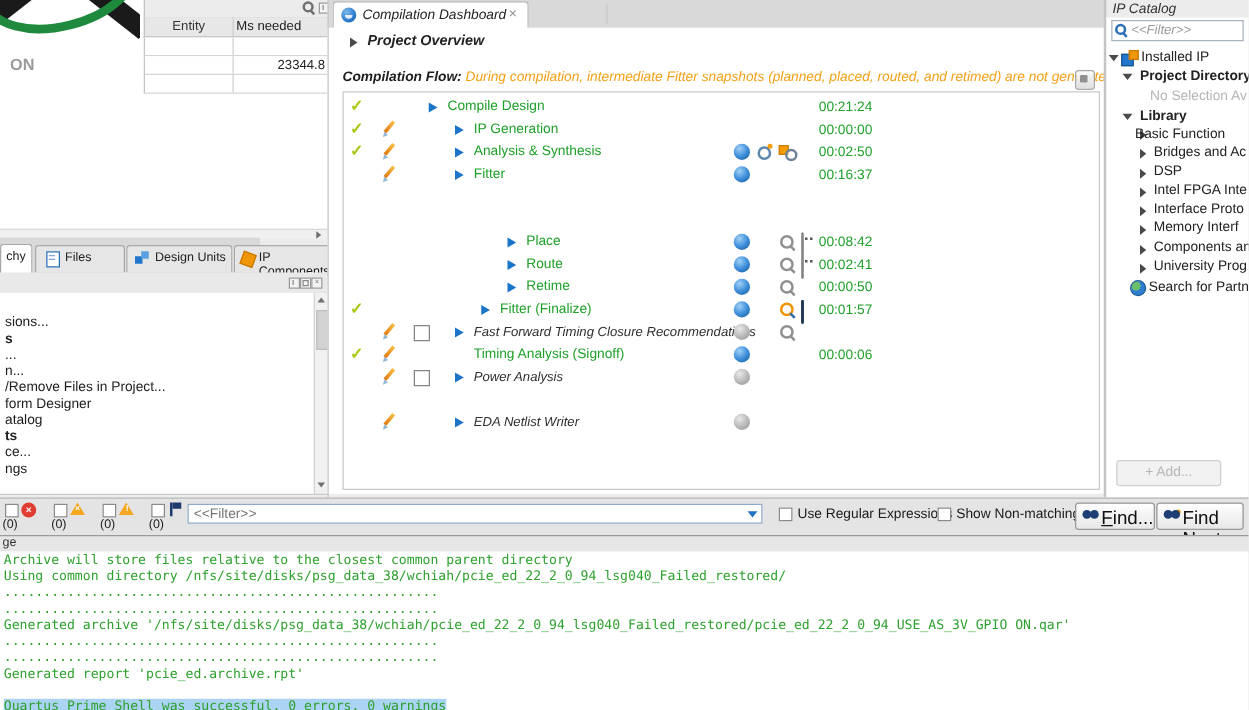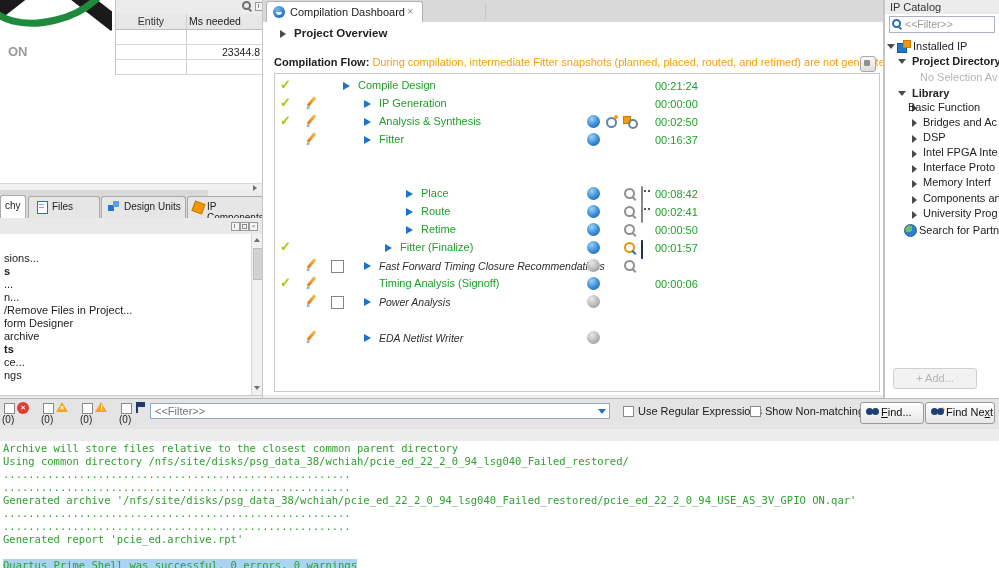--- a/index.html
+++ b/index.html
@@ -1,19 +1,19 @@
 <!DOCTYPE html>
 <html><head>
 <meta charset="utf-8">
 <style>
   html,body{margin:0;padding:0;}
   body{font-family:"Liberation Sans",sans-serif;background:#ececec;}
   #app{position:relative;width:999px;height:568px;overflow:hidden;background:#ececec;}
   .abs{position:absolute;}
-  .nw{white-space:nowrap;}
+  .nw{white-space:nowrap;font-style:italic;}
 
   
   #topleft{left:0;top:0;width:262px;height:190px;background:#fff;}
   #onlbl{left:8px;top:44px;color:#9b9b9b;font-size:13px;font-weight:bold;}
   #tlstrip{left:115px;top:0;width:147px;height:14px;background:#ececec;border-left:1px solid #c4c4c4;border-bottom:1px solid #cfcfcf;}
   .miniq{position:absolute;width:11px;height:11px;}
   .miniq::before{content:"";position:absolute;left:0;top:0;width:5px;height:5px;border:2px solid #6f6f6f;border-radius:50%;}
   .miniq::after{content:"";position:absolute;left:7px;top:7px;width:2px;height:4px;background:#6f6f6f;transform:rotate(-45deg);}
   .wbtn{position:absolute;width:7px;height:7px;border:1px solid #9a9a9a;background:#f4f4f4;}
   .wbtn i{position:absolute;left:1px;top:1px;width:3px;height:3px;border:1px solid #8a8a8a;}
@@ -130,21 +130,21 @@
   .tria::before{content:"";position:absolute;left:0;top:1px;border-left:6.5px solid transparent;border-right:6.5px solid transparent;border-bottom:10px solid #f4a71f;}
   .tria::after{position:absolute;left:4.5px;top:2.5px;color:#fff;font-size:7px;font-weight:bold;}
   .tria.x::after{content:"\00d7";left:4px;}
   .tria.ex::after{content:"!";left:5.5px;}
   .flagic{position:absolute;top:3px;width:12px;height:12px;}
   .flagic::before{content:"";position:absolute;left:2px;top:0;width:2px;height:11px;background:#1d3a6e;}
   .flagic::after{content:"";position:absolute;left:4px;top:0;width:7px;height:5px;background:#1d3a6e;}
   #msgfilter{left:150px;top:4px;width:460px;height:16px;background:#fff;border:1px solid #8fa8c8;font-size:11px;color:#444;padding:0 14px 0 4px;box-sizing:border-box;font-family:"Liberation Sans",sans-serif;}
   #combochv{left:598px;top:10px;width:0;height:0;border-left:4px solid transparent;border-right:4px solid transparent;border-top:5px solid #2273c4;}
   .mlabel{position:absolute;top:6px;font-size:11px;color:#1a1a1a;}
-  .fbtn{position:absolute;top:3px;height:20px;background:linear-gradient(#fefefe,#e7e7e7);border:1px solid #999;border-radius:3px;font-size:11px;color:#111;}
+  .fbtn{position:absolute;top:3px;height:20px;background:linear-gradient(#fefefe,#e7e7e7);border:1px solid #999;border-radius:3px;font-size:15px;color:#111;}
   .binoc{position:absolute;left:5px;top:5px;width:13px;height:9px;}
   .binoc::before{content:"";position:absolute;left:0;top:0;width:7px;height:7px;border-radius:50%;background:#1d3f73;}
   .binoc::after{content:"";position:absolute;left:6px;top:0;width:7px;height:7px;border-radius:50%;background:#1d3f73;}
   .binoc.spark::after{box-shadow:2px -2px 0 -1.5px #f09609;}
   .fbtn .txt{position:absolute;left:20px;top:3px;}
 
   
   #conhdr{left:0;top:428px;width:999px;height:12px;background:#e6e6e6;border-top:1px solid #9a9a9a;border-bottom:1px solid #cfcfcf;font-size:10px;color:#333;}
   #console{left:0;top:441px;width:999px;height:127px;background:#fff;overflow:hidden;}
   .cline{position:absolute;left:3px;font-family:"DejaVu Sans Mono",monospace;font-size:10.5px;color:#2fa12f;white-space:pre;}
@@ -226,21 +226,21 @@
       </span>
     <span class="wbtn cls" style="left:249px;top:4px">×</span>
   </div>
   <div id="tasklist" class="abs">
     <span class="titem" style="top:18px">sions...</span>
     <span class="titem b" style="top:31px">s</span>
     <span class="titem" style="top:44px">...</span>
     <span class="titem" style="top:57px">n...</span>
     <span class="titem" style="top:70px">/Remove Files in Project...</span>
     <span class="titem" style="top:83px">form Designer</span>
-    <span class="titem" style="top:96px">archive</span>
+    <span class="titem" style="top:96px">atalog</span>
     <span class="titem b" style="top:109px">ts</span>
     <span class="titem" style="top:122px">ce...</span>
     <span class="titem" style="top:135px">ngs</span>
   </div>
   <div id="tasksb" class="abs">
     <span class="arr-u" style="left:2px;top:4px"></span>
     <span class="thumb"></span>
     <span class="arr-d" style="left:2px;top:152px"></span>
   </div>
 
@@ -453,20 +453,23 @@
     <div class="fbtn" style="left:860px;width:62px">
       <span class="binoc"></span>
       <span class="txt"><u>F</u><span>ind...</span></span>
     </div>
     <div class="fbtn" style="left:925px;width:68px">
       <span class="binoc spark"></span>
       <span class="txt"><span>Find Ne</span><u>x</u><span>t</span></span>
     </div>
   </div>
 
+  <div id="conhdr" class="abs">
+    <span class="abs" style="left:2px;top:0">ge</span>
+  </div>
   <div id="console" class="abs">
     <div class="cline" style="top:1px">Archive will store files relative to the closest common parent directory</div>
     <div class="cline" style="top:14px">Using common directory /nfs/site/disks/psg_data_38/wchiah/pcie_ed_22_2_0_94_lsg040_Failed_restored/</div>
     <div class="cline" style="top:27px">.......................................................</div>
     <div class="cline" style="top:40px">.......................................................</div>
     <div class="cline" style="top:53px">Generated archive '/nfs/site/disks/psg_data_38/wchiah/pcie_ed_22_2_0_94_lsg040_Failed_restored/pcie_ed_22_2_0_94_USE_AS_3V_GPIO ON.qar'</div>
     <div class="cline" style="top:66px">.......................................................</div>
     <div class="cline" style="top:79px">.......................................................</div>
     <div class="cline" style="top:92px">Generated report 'pcie_ed.archive.rpt'</div>
     <div class="cline" style="top:118px"><span class="sel">Quartus Prime Shell was successful. 0 errors, 0 warnings</span></div>

